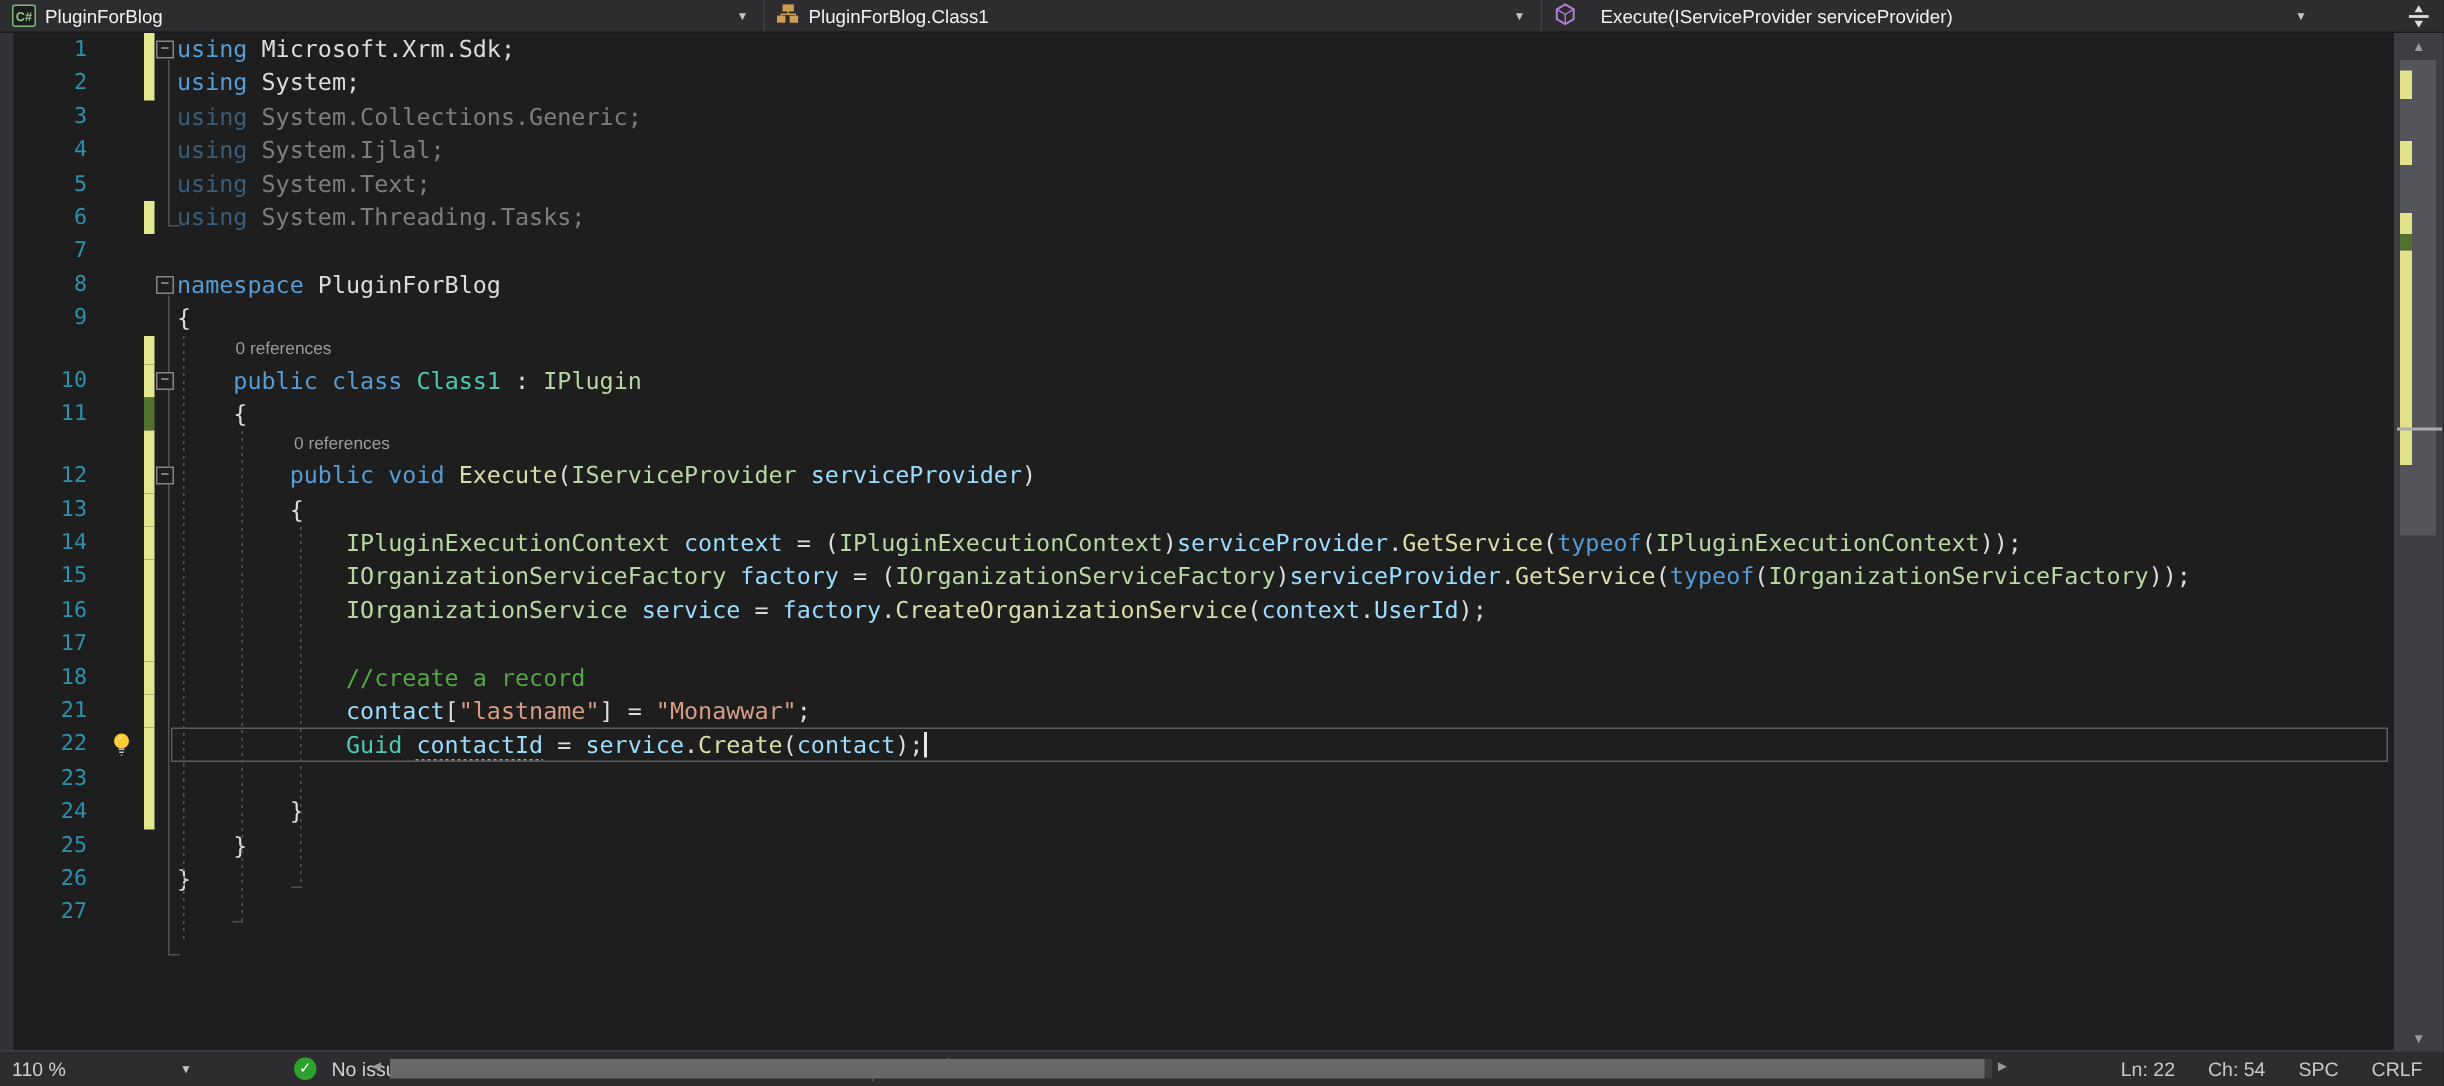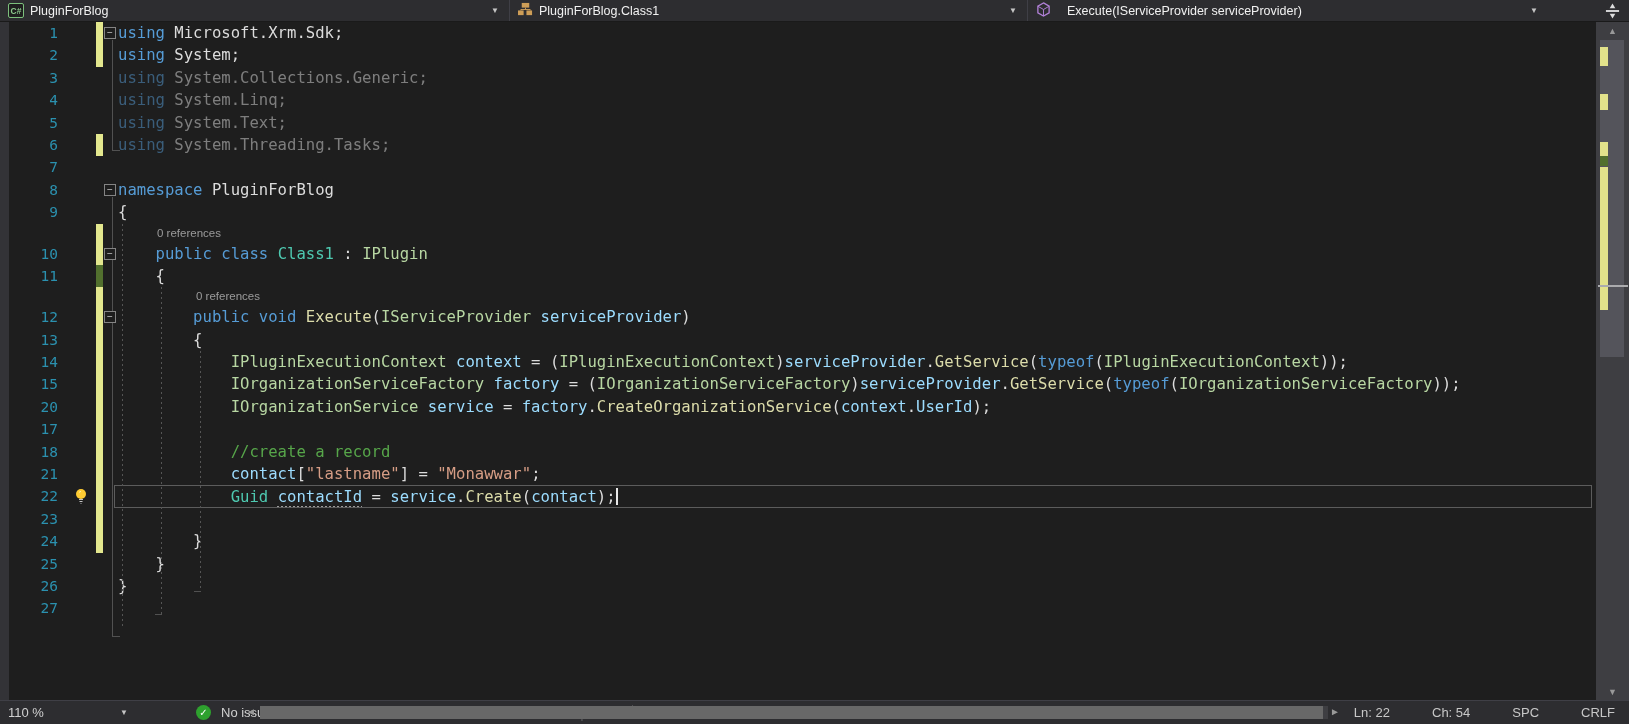--- a/index.html
+++ b/index.html
@@ -91,21 +91,21 @@
   .check { width:15px; height:15px; border-radius:50%; background:#2EA12E; color:#fff;
            font-size:10px; line-height:15px; text-align:center; }
   .sep { position:absolute; left:580px; top:3px; color:#5A5A5E; font-size:15px; }
   .broom { position:absolute; left:620px; top:0; height:100%; display:flex;
            align-items:center; gap:8px; }
   .hs-left  { position:absolute; left:246px; top:5px; color:#999; font-size:10px; }
   .hs-right { position:absolute; left:1330px; top:5px; color:#999; font-size:10px; }
   .hs-track { position:absolute; left:260px; top:5px; width:1068px; height:13px; background:#3E3E42; }
   .hs-thumb { position:absolute; left:0; top:0; width:1063px; height:13px; background:#686868; }
   .stat-right { position:absolute; right:14px; top:0; height:100%; display:flex;
-                align-items:center; gap:42px; color:#C8C8C8; }
+                align-items:center; gap:22px; color:#C8C8C8; }
 </style>
 </head>
 <body>
 
 <div class="navbar">
   <div class="nav-cell c1">
     <span class="csharp-ico">C#</span>
     <span class="lbl">PluginForBlog</span>
     <span class="nav-arrow">▼</span>
   </div>
@@ -165,21 +165,21 @@
         <div class="col-glyph"></div>
         <div class="col-cbar"></div>
         <div class="col-fold"></div>
         <div class="col-text dim"><span class="kw">using</span><span class="def"> System.Collections.Generic;</span></div>
       </div>
       <div class="row code-row">
         <div class="col-num">4</div>
         <div class="col-glyph"></div>
         <div class="col-cbar"></div>
         <div class="col-fold"></div>
-        <div class="col-text dim"><span class="kw">using</span><span class="def"> System.Linq;</span></div>
+        <div class="col-text dim"><span class="kw">using</span><span class="def"> System.Ijlal;</span></div>
       </div>
       <div class="row code-row">
         <div class="col-num">5</div>
         <div class="col-glyph"></div>
         <div class="col-cbar"></div>
         <div class="col-fold"></div>
         <div class="col-text dim"><span class="kw">using</span><span class="def"> System.Text;</span></div>
       </div>
       <div class="row code-row">
         <div class="col-num">6</div>
@@ -265,21 +265,21 @@
         <div class="col-text"><span class="def">            </span><span class="int">IPluginExecutionContext</span><span class="def"> </span><span class="loc">context</span><span class="def"> = (</span><span class="int">IPluginExecutionContext</span><span class="def">)</span><span class="loc">serviceProvider</span><span class="def">.</span><span class="met">GetService</span><span class="def">(</span><span class="kw">typeof</span><span class="def">(</span><span class="int">IPluginExecutionContext</span><span class="def">));</span></div>
       </div>
       <div class="row code-row">
         <div class="col-num">15</div>
         <div class="col-glyph"></div>
         <div class="col-cbar y"></div>
         <div class="col-fold"></div>
         <div class="col-text"><span class="def">            </span><span class="int">IOrganizationServiceFactory</span><span class="def"> </span><span class="loc">factory</span><span class="def"> = (</span><span class="int">IOrganizationServiceFactory</span><span class="def">)</span><span class="loc">serviceProvider</span><span class="def">.</span><span class="met">GetService</span><span class="def">(</span><span class="kw">typeof</span><span class="def">(</span><span class="int">IOrganizationServiceFactory</span><span class="def">));</span></div>
       </div>
       <div class="row code-row">
-        <div class="col-num">20</div>
+        <div class="col-num">16</div>
         <div class="col-glyph"></div>
         <div class="col-cbar y"></div>
         <div class="col-fold"></div>
         <div class="col-text"><span class="def">            </span><span class="int">IOrganizationService</span><span class="def"> </span><span class="loc">service</span><span class="def"> = </span><span class="loc">factory</span><span class="def">.</span><span class="met">CreateOrganizationService</span><span class="def">(</span><span class="loc">context</span><span class="def">.</span><span class="loc">UserId</span><span class="def">);</span></div>
       </div>
       <div class="row code-row">
         <div class="col-num">17</div>
         <div class="col-glyph"></div>
         <div class="col-cbar y"></div>
         <div class="col-fold"></div>

